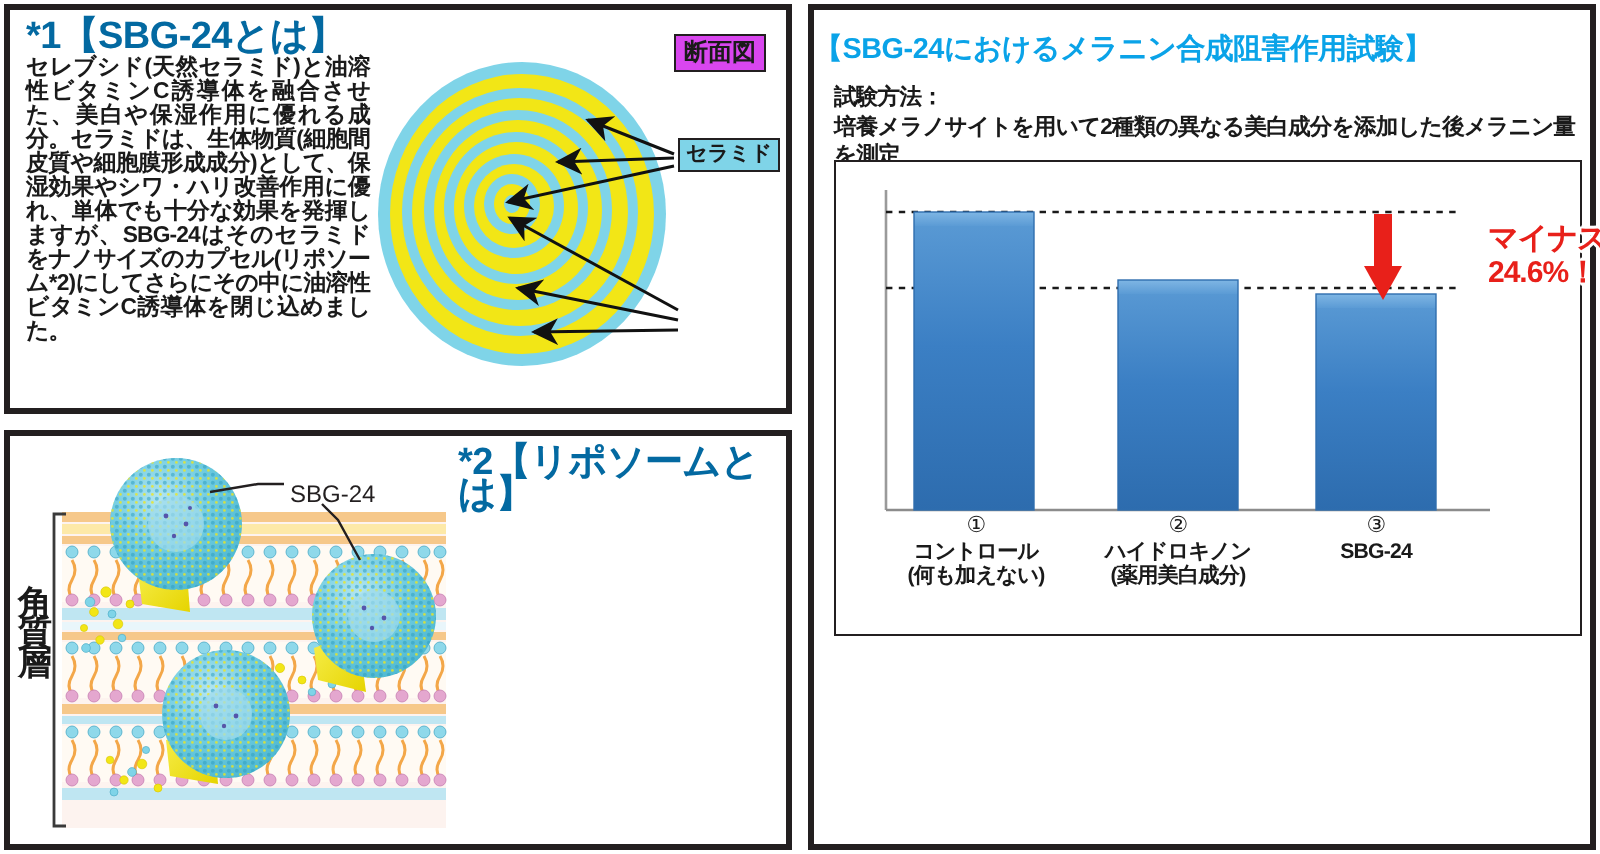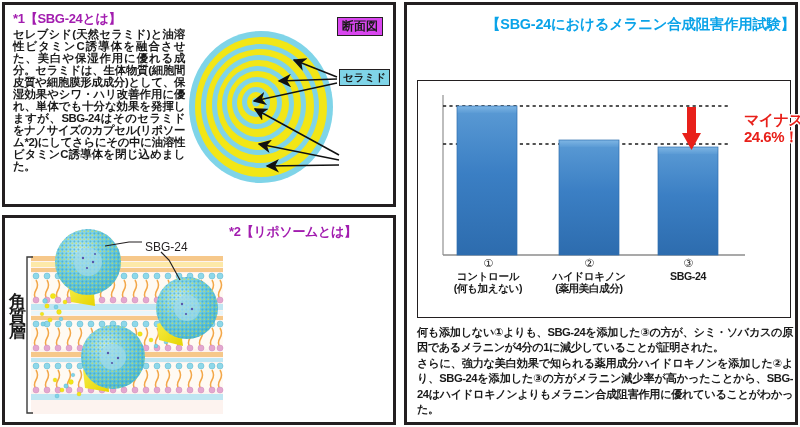--- a/index.html
+++ b/index.html
@@ -13,21 +13,21 @@
 
   
   .panel{position:absolute;border:3px solid #231f20;background:#fff;box-sizing:border-box;}
   #panel-sbg24{left:2px;top:2px;width:394px;height:205px;}
   #panel-liposome{left:2px;top:215px;width:394px;height:210px;}
   #panel-test{left:404px;top:2px;width:394px;height:423px;}
 
   
   #sbg24-text{position:absolute;left:8px;top:6px;width:172px;}
   .head-blue{
-    color:#a21caf;font-weight:bold;font-size:13px;line-height:16px;
+    color:#0369a1;font-weight:bold;font-size:19px;line-height:16px;
     letter-spacing:-0.3px;margin-bottom:1px;
   }
   .body-jp{
     font-size:11.4px;line-height:12px;font-weight:bold;
     letter-spacing:-0.45px;text-align:justify;color:#1a1a1a;
   }
 
   
   #cross-section-badge{
     position:absolute;left:332px;top:12px;
@@ -61,21 +61,21 @@
     letter-spacing:0px;color:#231f20;font-family:"Liberation Sans",sans-serif;
   }
   #kakushitsu{
     position:absolute;left:4px;top:76px;width:13px;
     font-size:17px;font-weight:bold;line-height:15px;letter-spacing:0px;
     text-align:center;
   }
 
   
   #test-title{
-    position:absolute;left:0;top:10px;width:100%;text-align:right;
+    position:absolute;left:0;top:10px;width:100%;text-align:left;
     color:#0aa3e8;font-weight:bold;font-size:14.4px;letter-spacing:-0.2px;
   }
   #test-method{
     position:absolute;left:10px;top:37px;width:372px;
     font-size:11.3px;font-weight:bold;line-height:14.5px;letter-spacing:-0.4px;
   }
   #chart-box{
     position:absolute;left:10px;top:75px;width:374px;height:238px;
     border:1.5px solid #231f20;background:#fff;box-sizing:border-box;
   }
@@ -469,20 +469,24 @@
 
     <div id="liposome-text">
       <div class="head-blue">*2【リポソームとは】</div>
     </div>
   </section>
 
   <section class="panel" id="panel-test">
 
     <div id="test-title">【SBG-24におけるメラニン合成阻害作用試験】</div>
 
+    <div id="test-method">
+      <div>試験方法：</div>
+      <div>培養メラノサイトを用いて2種類の異なる美白成分を添加した後メラニン量を測定</div>
+    </div>
 
     <div id="chart-box">
       <svg id="chart-svg" width="371" height="235" viewBox="0 0 371 235">
         <defs>
           <linearGradient id="barGrad" x1="0" y1="0" x2="0" y2="1">
             <stop offset="0%" stop-color="#5b9bd5"></stop>
             <stop offset="45%" stop-color="#3b7fc4"></stop>
             <stop offset="100%" stop-color="#2d6cae"></stop>
           </linearGradient>
           <linearGradient id="barCap" x1="0" y1="0" x2="0" y2="1">
@@ -535,19 +539,15 @@
         <span class="num">②</span>
         <span class="l1">ハイドロキノン</span>
         <span class="l2">(薬用美白成分)</span>
       </div>
       <div class="axis-label" style="left:224px;top:176px;width:92px;">
         <span class="num">③</span>
         <span class="l1">SBG-24</span>
       </div>
     </div>
 
-    <div id="conclusion">
-      <p>何も添加しない①よりも、SBG-24を添加した③の方が、シミ・ソバカスの原因であるメラニンが4分の1に減少していることが証明された。</p>
-      <p>さらに、強力な美白効果で知られる薬用成分ハイドロキノンを添加した②より、SBG-24を添加した③の方がメラニン減少率が高かったことから、SBG-24はハイドロキノンよりもメラニン合成阻害作用に優れていることがわかった。</p>
-    </div>
   </section>
 
 </div>
 
 </body></html>

